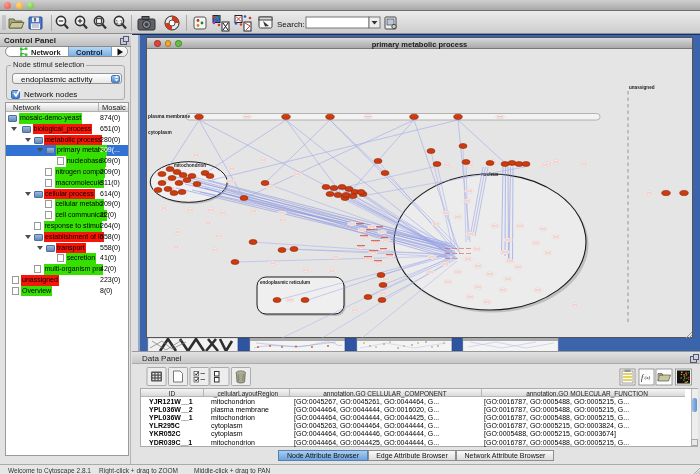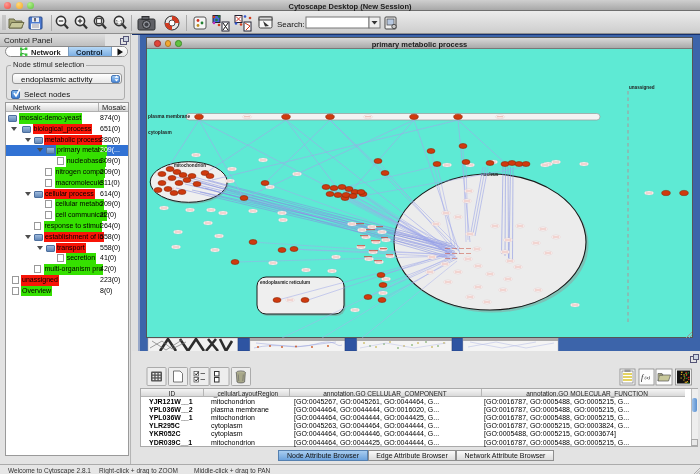--- a/index.html
+++ b/index.html
@@ -13,21 +13,21 @@
   background:linear-gradient(#cfcfcf,#a8a8a8); border-bottom:1px solid #6e6e6e; }
 #titletext { left:0; top:1.5px; width:700px; text-align:center; font-size:7.5px; font-weight:bold; color:#1a1a1a; }
 .macbtn { width:7px; height:7px; border-radius:50%; top:2px; }
 
 
 #toolbar { left:0; top:11px; width:700px; height:23px;
   background:linear-gradient(#ececec,#cdcdcd); border-bottom:1px solid #8e8e8e; }
 
 
 #cpanel { left:0; top:34px; width:131px; height:430px; background:#e3e3e3; border-right:1px solid #b5b5b5;}
-#cphead { left:0; top:0; width:105px; height:13px; background:linear-gradient(#dedede,#bfbfbf); border-bottom:1px solid #9a9a9a; }
+#cphead { left:0; top:0; width:131px; height:13px; background:linear-gradient(#dedede,#bfbfbf); border-bottom:1px solid #9a9a9a;font-weight:bold; }
 #cphead span { position:absolute; left:4px; top:2px; font-size:8px; color:#222; }
 #tabs { left:5px; top:12px; width:123px; height:11px; background:#fff; border:1px solid #8a8a8a; border-radius:6px; overflow:hidden; }
 #groupbox { left:6px; top:31px; width:119px; height:35px; border:1px solid #adadad; border-radius:3px; }
 #grouplabel { left:11px; top:26px; font-size:7.5px; color:#222; background:#e3e3e3; padding:0 2px; }
 #combo { left:12px; top:39px; width:110px; height:11px; background:linear-gradient(#ffffff,#e8e8e8); border:1px solid #959595; border-radius:3px; font-size:8px; color:#111; }
 #combo .t { position:absolute; left:8px; top:1px; }
 #combo .btn { position:absolute; right:1.5px; top:0.5px; width:9px; height:8px; background:linear-gradient(#9cc8f2,#4a88d8); border:1px solid #4a79b8; border-radius:2px; }
 #checkbox { left:11px; top:56px; width:9px; height:9px; background:linear-gradient(#7db4ec,#3a7ad0); border:1px solid #3a6aaa; border-radius:2px; }
 #checklabel { left:24px; top:56px; font-size:8px; color:#111; }
 #treebox { left:5px; top:68px; width:124px; height:354px; background:#fff; border:1px solid #9a9a9a; }
@@ -37,21 +37,21 @@
 .g { background:#35e000; }
 .r { background:#f81407; }
 .num { position:absolute; left:95px; top:0; line-height:10.5px; }
 .arw { position:absolute; top:3px; width:0; height:0; border-left:3px solid transparent; border-right:3px solid transparent; border-top:4px solid #4d4d4d; }
 .fold { position:absolute; top:2px; width:9px; height:7px; background:linear-gradient(#9db9dc,#6388b8); border:1px solid #4d6f9e; border-radius:1px; }
 .file { position:absolute; top:1px; width:7px; height:8px; background:#fff; border:1px solid #999; }
 
 
 #desktop { left:132px; top:34px; width:568px; height:317px; background:#3c64aa; border-top:1px solid #16306e; }
 #dleft { left:0px; top:0px; width:8px; height:317px; background:linear-gradient(90deg,#e0e0e0 0 6px,#97a7c8 6px); }
-#iwin { left:14px; top:2px; width:547px; height:301px; background:#5eead4; border:1px solid #555; }
+#iwin { left:14px; top:2px; width:547px; height:301px; background:#e5e5e5; border:1px solid #555; }
 #ititle { left:0; top:0; width:545px; height:11px; background:linear-gradient(#d9d9d9,#a9a9a9); border-bottom:1px solid #787878; }
 #ititletext { left:0; top:2px; width:545px; text-align:center; font-size:7.5px; font-weight:bold; color:#1a1a1a; }
 
 
 #dpanel { left:132px; top:351px; width:568px; height:113px; background:#e3e3e3; }
 #dphead { left:0; top:0; width:568px; height:13px; background:linear-gradient(#e2e2e2,#c6c6c6); border-top:1px solid #9a9a9a; border-bottom:1px solid #ababab; }
 #dphead span { position:absolute; left:10px; top:2px; font-size:8px; color:#222; }
 #dtable { left:8px; top:37px; width:558px; height:59px; background:#fff; border:1px solid #aaa; }
 #dthead { left:0; top:0; width:544px; height:8px; background:linear-gradient(#f5f5f5,#d9d9d9); border-bottom:1px solid #b5b5b5; font-size:6.5px; color:#222; }
 .drow { left:0; width:544px; height:8.2px; font-size:7px; color:#000; white-space:nowrap; }
@@ -62,21 +62,20 @@
 .dtabsel { background:linear-gradient(#a8cdf0,#6da3dd); border-color:#5580b0; }
 
 
 #statusbar { left:0; top:464px; width:700px; height:10px; background:#e6e6e6; border-top:1px solid #ababab; font-size:6.5px; color:#333; }
 </style>
 </head>
 <body>
 <div id="root">
 
   <div id="titlebar" class="abs"></div>
-  <div id="titletext" class="abs">Cytoscape Desktop (New Session)</div>
   <div class="abs macbtn" style="left:4px;background:radial-gradient(circle at 35% 30%,#ff9a94,#ee4b40)"></div>
   <div class="abs macbtn" style="left:16px;background:radial-gradient(circle at 35% 30%,#ffd97a,#f5a623)"></div>
   <div class="abs macbtn" style="left:27px;background:radial-gradient(circle at 35% 30%,#b4ef8e,#5bc439)"></div>
 
   <div id="toolbar" class="abs"></div>
   <svg class="abs" style="left:0;top:11px" width="700" height="23" viewBox="0 0 700 23">
     <rect x="2.5" y="4" width="1" height="15" fill="#aaa"></rect>
       <rect x="4.5" y="4" width="1" height="15" fill="#aaa"></rect>
 
     <g stroke="#6a6a48" fill="#b8b88a">
@@ -207,21 +206,21 @@
         <span class="btn"></span>
       </div>
     <svg class="abs" style="left:114px;top:41px" width="5" height="7" viewBox="0 0 6 9">
         <path d="M3 0.5 L5.5 3.5 L0.5 3.5 Z" fill="#fff"></path>
         <path d="M3 8.5 L5.5 5.5 L0.5 5.5 Z" fill="#fff"></path>
       </svg>
     <div id="checkbox" class="abs"></div>
     <svg class="abs" style="left:12px;top:54px" width="10" height="11" viewBox="0 0 10 11">
         <path d="M2 5 L4 8 L8 1" fill="none" stroke="#fff" stroke-width="1.6"></path>
       </svg>
-    <div id="checklabel" class="abs">Select nodes</div>
+    <div id="checklabel" class="abs">Network nodes</div>
     <div id="treebox" class="abs">
       <div id="treehead" class="abs">
           <span style="position:absolute;left:7px;top:0">Network</span>
           <span style="position:absolute;left:96px;top:0">Mosaic</span>
           <span style="position:absolute;left:92px;top:0;width:1px;height:9px;background:#b0b0b0"></span>
         </div>
       <div class="trow abs" style="top:10.0px">
           <span class="fold" style="left:2px"></span>
           <span class="hl g" style="left:13px">mosaic-demo-yeast</span>
           <span class="num" style="left:94px">874(0)</span>
@@ -899,20 +898,23 @@
           <g stroke="#9a9a9a" stroke-width="1">
             <line x1="686" y1="336" x2="693" y2="329"></line>
             <line x1="689" y1="336" x2="693" y2="332"></line>
             <line x1="692" y1="336" x2="693" y2="335"></line>
           </g>
       </svg>
     </div>
   </div>
 
   <div id="dpanel" class="abs">
+    <div id="dphead" class="abs">
+        <span>Data Panel</span>
+      </div>
     <svg class="abs" style="left:558px;top:3px" width="9" height="9" viewBox="0 0 9 9">
         <rect x="0.5" y="2.5" width="6" height="6" fill="none" stroke="#557" stroke-width="1"></rect>
         <rect x="3.5" y="0.5" width="5" height="5" fill="#cdd5e2" stroke="#557" stroke-width="1"></rect>
       </svg>
     <svg class="abs" style="left:0;top:0" width="568" height="113" viewBox="0 0 568 113">
     <rect x="15" y="16.5" width="19" height="18" fill="#ededed" stroke="#9a9a9a" stroke-width="0.8" rx="1"></rect>
     <rect x="36.5" y="16.5" width="19" height="18" fill="#ededed" stroke="#9a9a9a" stroke-width="0.8" rx="1"></rect>
     <rect x="58" y="16.5" width="19" height="18" fill="#ededed" stroke="#9a9a9a" stroke-width="0.8" rx="1"></rect>
     <rect x="78" y="16.5" width="19" height="18" fill="#ededed" stroke="#9a9a9a" stroke-width="0.8" rx="1"></rect>
     <rect x="99.5" y="16.5" width="19" height="18" fill="#ededed" stroke="#9a9a9a" stroke-width="0.8" rx="1"></rect>

